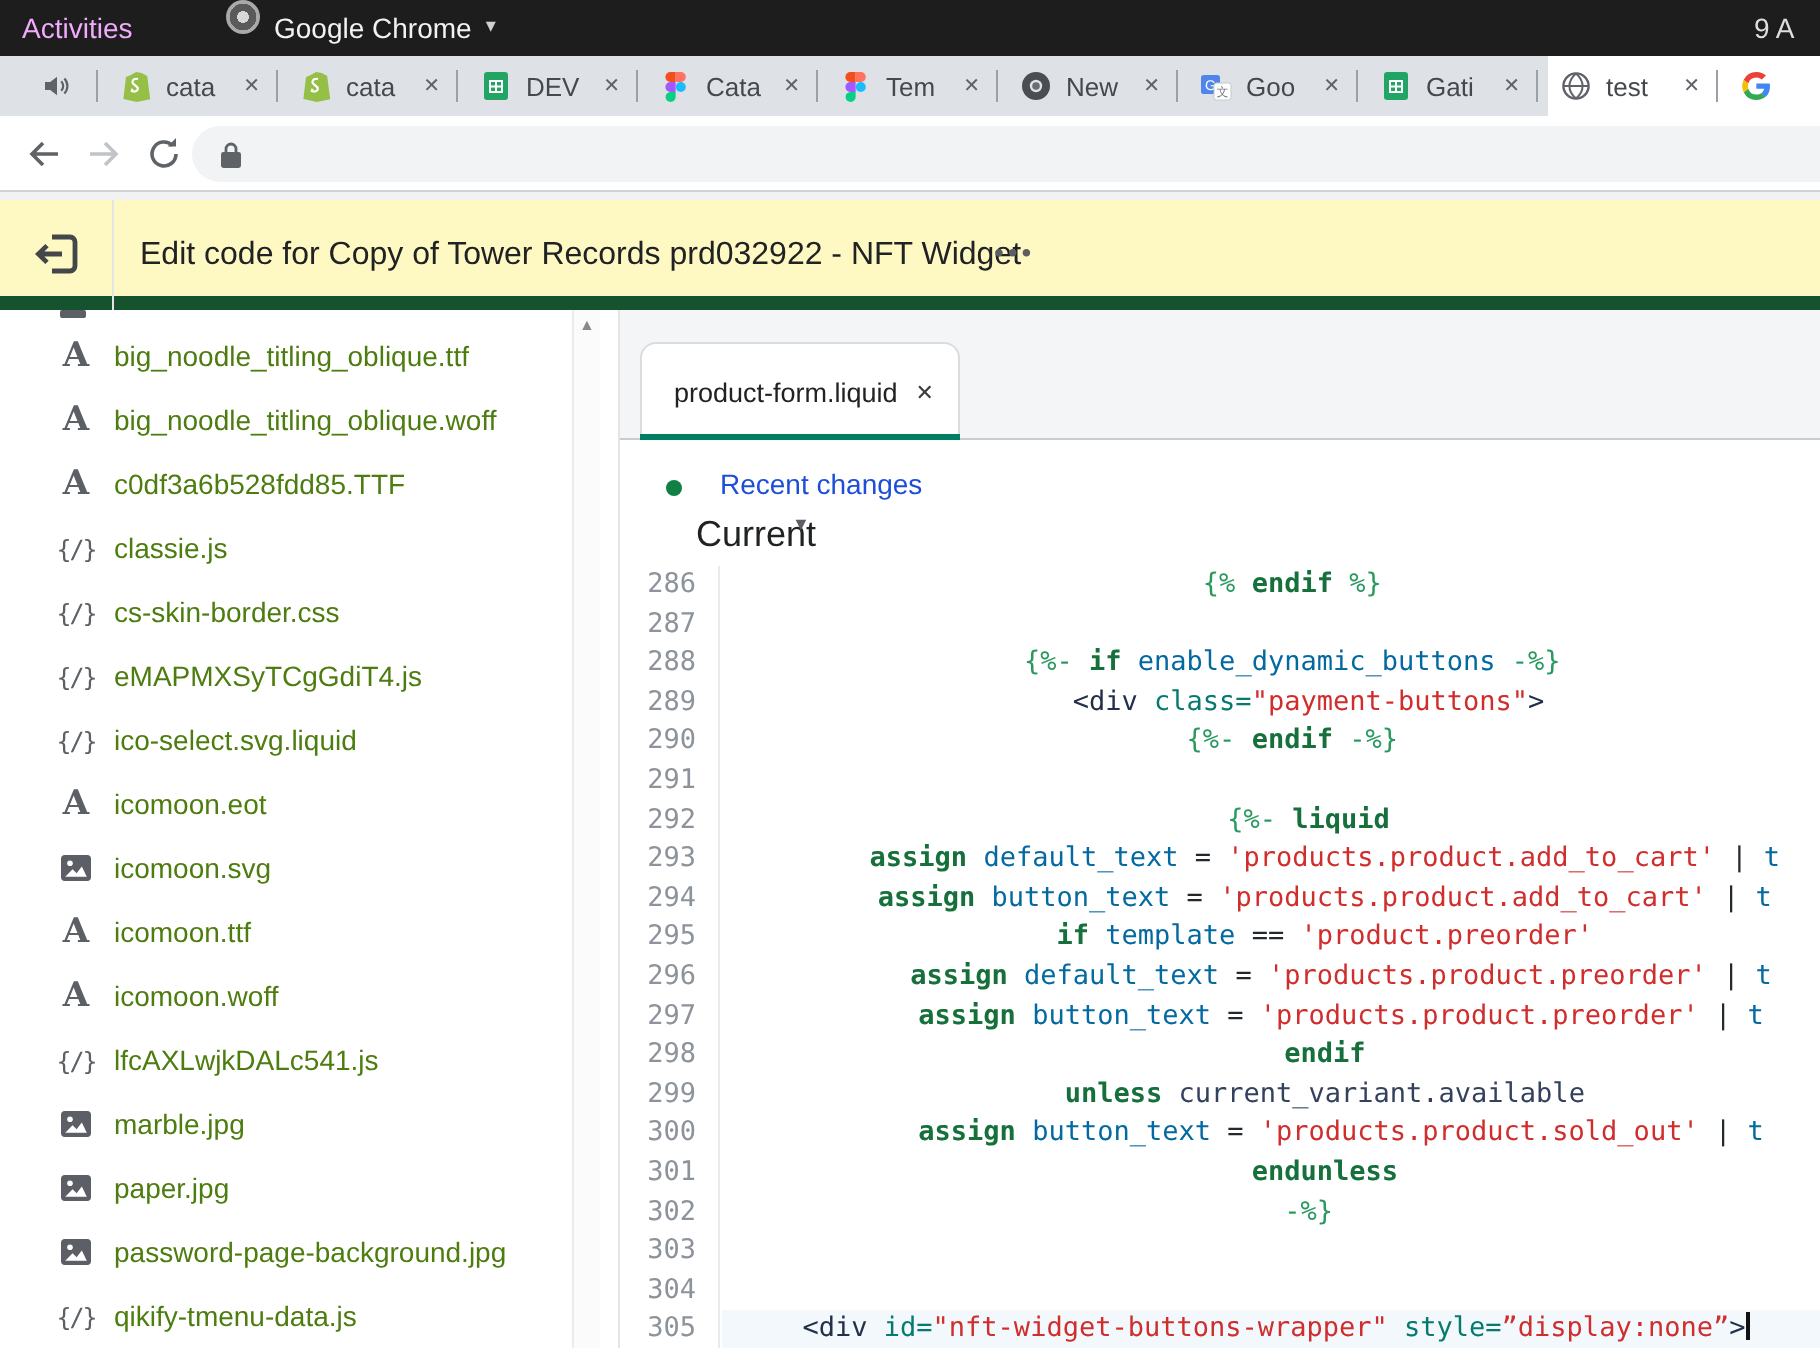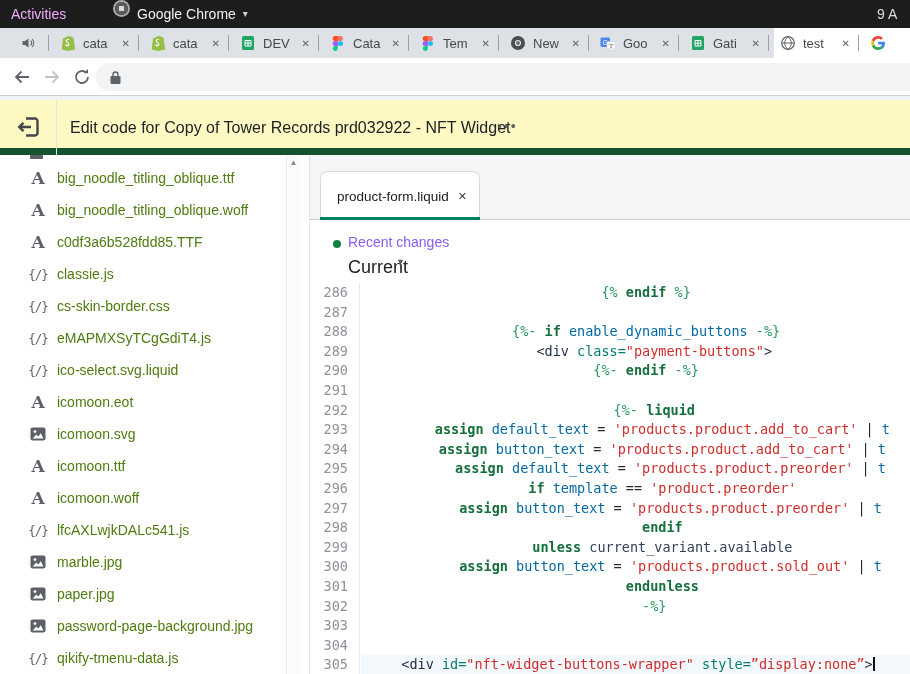--- a/index.html
+++ b/index.html
@@ -73,21 +73,21 @@
     border-bottom:1px solid #c9ccce; }
   .etab { position:absolute; left:10px; top:16px; width:160px; height:49px; background:#fff;
     border:1px solid #d9dcde; border-bottom:none; border-radius:8px 8px 0 0;
     display:flex; align-items:center; padding:0 12px 0 16px; }
   .etab .elabel { font-size:13.5px; color:#202223; }
   .etab .eclose { margin-left:auto; font-size:11px; color:#383b3e; }
   .underline { position:absolute; left:10px; top:62px; width:160px; height:3px; background:#008060; }
 
   .recent { position:absolute; left:0; top:65px; width:600px; height:63px; background:#fff; }
   .rdot { position:absolute; left:23px; top:20px; width:8px; height:8px; border-radius:50%; background:#108043; }
-  .rlabel { position:absolute; left:38px; top:14px; font-size:14px; color:#8b5cf6; }
+  .rlabel { position:absolute; left:50px; top:14px; font-size:14px; color:#1d4ed8; }
   .version { position:absolute; left:38px; top:37px; font-size:18px; color:#202223; }
   .vcaret { position:absolute; left:86px; top:37px; font-size:9px; color:#5c6066; }
 
   
   .codearea { position:absolute; left:0; top:128px; width:600px; height:391px;
     font-family:"DejaVu Sans Mono", monospace; font-size:13.5px; line-height:19.6px; }
   .gutter { position:absolute; left:0; top:0; width:50px; text-align:right; color:#8d939a;
     border-right:1px solid #e8eaec; height:391px; }
   .gutter div { padding-right:11px; height:19.6px; }
   .lines { position:absolute; left:51px; top:0; width:549px; }
@@ -415,22 +415,22 @@
       <div class="lines">
           <div class="cl"><span class="tk-p">  </span><span class="tk-d">{% </span><span class="tk-k">endif</span><span class="tk-d"> %}</span></div>
           <div class="cl"></div>
           <div class="cl"><span class="tk-p">  </span><span class="tk-d">{%- </span><span class="tk-k">if</span><span class="tk-p"> </span><span class="tk-v">enable_dynamic_buttons</span><span class="tk-d"> -%}</span></div>
           <div class="cl"><span class="tk-p">    </span><span class="tk-t2">&lt;div</span><span class="tk-p"> </span><span class="tk-a">class=</span><span class="tk-s">"payment-buttons"</span><span class="tk-t2">&gt;</span></div>
           <div class="cl"><span class="tk-p">  </span><span class="tk-d">{%- </span><span class="tk-k">endif</span><span class="tk-d"> -%}</span></div>
           <div class="cl"></div>
           <div class="cl"><span class="tk-p">    </span><span class="tk-d">{%- </span><span class="tk-k">liquid</span></div>
           <div class="cl"><span class="tk-p">      </span><span class="tk-k">assign</span><span class="tk-p"> </span><span class="tk-v">default_text</span><span class="tk-p"> = </span><span class="tk-s">'products.product.add_to_cart'</span><span class="tk-p"> | </span><span class="tk-v">t</span></div>
           <div class="cl"><span class="tk-p">      </span><span class="tk-k">assign</span><span class="tk-p"> </span><span class="tk-v">button_text</span><span class="tk-p"> = </span><span class="tk-s">'products.product.add_to_cart'</span><span class="tk-p"> | </span><span class="tk-v">t</span></div>
+          <div class="cl"><span class="tk-p">      </span><span class="tk-k">if</span><span class="tk-p"> </span><span class="tk-v">template</span><span class="tk-p"> == </span><span class="tk-s">'product.preorder'</span></div>
           <div class="cl"><span class="tk-p">        </span><span class="tk-k">assign</span><span class="tk-p"> </span><span class="tk-v">default_text</span><span class="tk-p"> = </span><span class="tk-s">'products.product.preorder'</span><span class="tk-p"> | </span><span class="tk-v">t</span></div>
-          <div class="cl"><span class="tk-p">      </span><span class="tk-k">if</span><span class="tk-p"> </span><span class="tk-v">template</span><span class="tk-p"> == </span><span class="tk-s">'product.preorder'</span></div>
           <div class="cl"><span class="tk-p">        </span><span class="tk-k">assign</span><span class="tk-p"> </span><span class="tk-v">button_text</span><span class="tk-p"> = </span><span class="tk-s">'products.product.preorder'</span><span class="tk-p"> | </span><span class="tk-v">t</span></div>
           <div class="cl"><span class="tk-p">      </span><span class="tk-k">endif</span></div>
           <div class="cl"><span class="tk-p">      </span><span class="tk-k">unless</span><span class="tk-p"> </span><span class="tk-v2">current_variant.available</span></div>
           <div class="cl"><span class="tk-p">        </span><span class="tk-k">assign</span><span class="tk-p"> </span><span class="tk-v">button_text</span><span class="tk-p"> = </span><span class="tk-s">'products.product.sold_out'</span><span class="tk-p"> | </span><span class="tk-v">t</span></div>
           <div class="cl"><span class="tk-p">      </span><span class="tk-k">endunless</span></div>
           <div class="cl"><span class="tk-p">    </span><span class="tk-d">-%}</span></div>
           <div class="cl"></div>
           <div class="cl"></div>
           <div class="cl active"><span class="tk-t2">&lt;div</span><span class="tk-p"> </span><span class="tk-a">id=</span><span class="tk-s">"nft-widget-buttons-wrapper"</span><span class="tk-p"> </span><span class="tk-a">style=</span><span class="tk-s">”display:none”</span><span class="tk-t2">&gt;</span><span class="caret"></span></div>
         </div>

